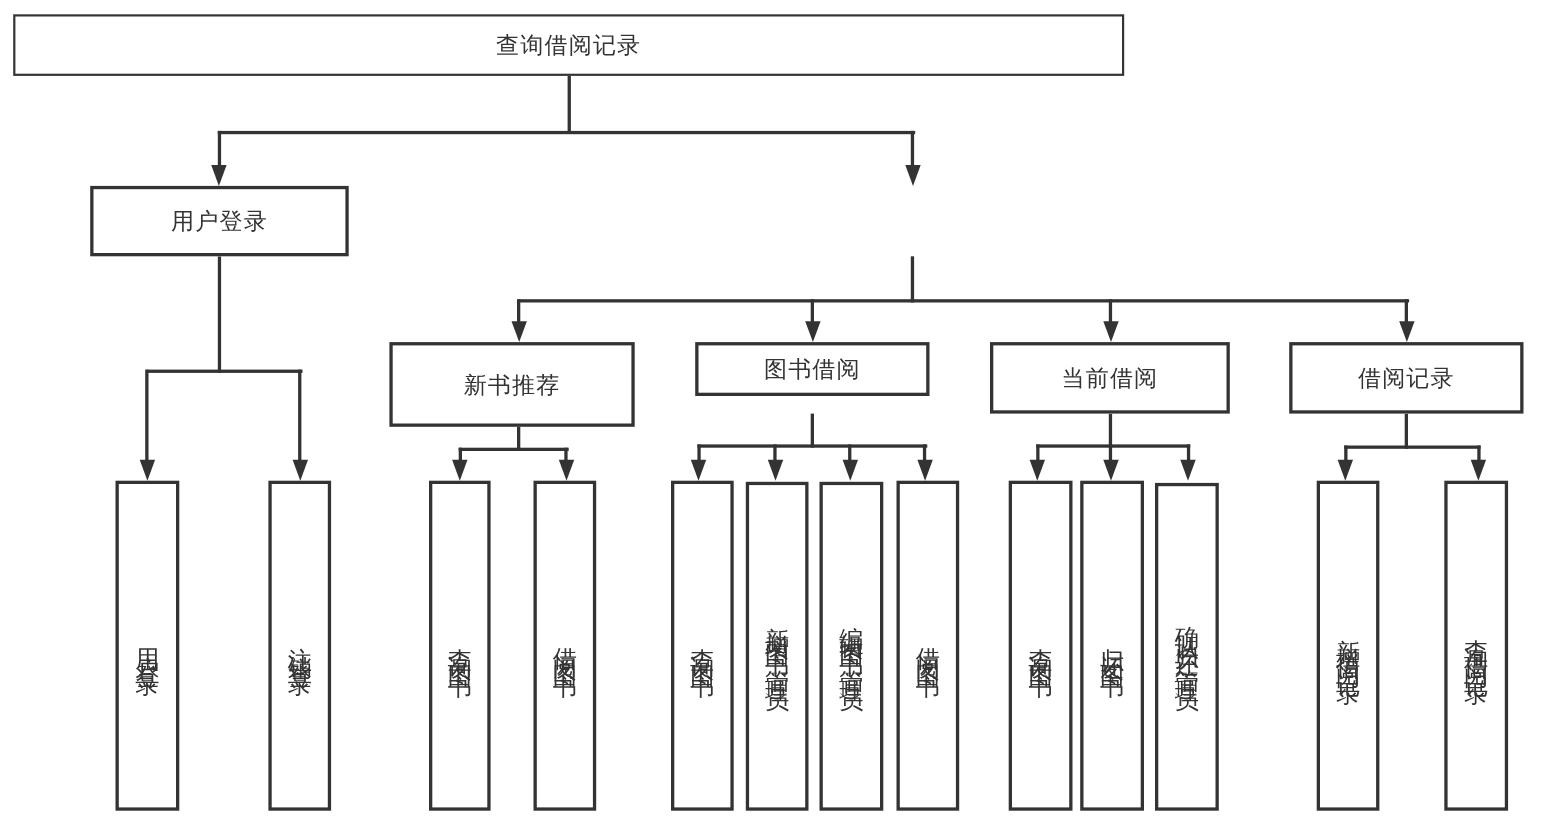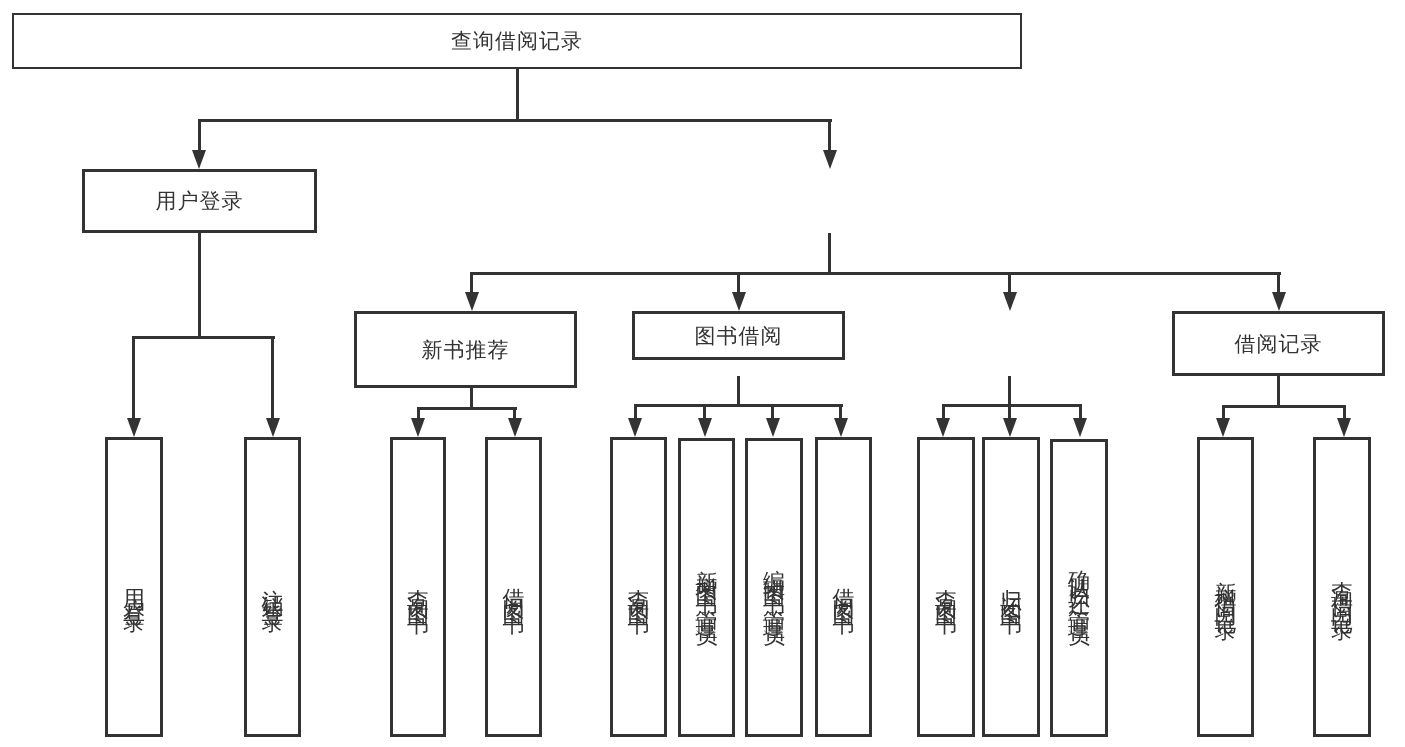--- a/index.html
+++ b/index.html
@@ -95,20 +95,21 @@
   <div class="arrow" style="left:465px; top:292px;"></div>
   <div class="vline" style="left:737px; top:272px; height:22px;"></div>
   <div class="arrow" style="left:732px; top:292px;"></div>
   <div class="vline" style="left:1008px; top:272px; height:22px;"></div>
   <div class="arrow" style="left:1003px; top:292px;"></div>
   <div class="vline" style="left:1277px; top:272px; height:22px;"></div>
   <div class="arrow" style="left:1272px; top:292px;"></div>
 
   <div class="hbox" style="left:342px; top:311px; width:223px; height:77px;margin-left:12px;">新书推荐</div>
   <div class="hbox" style="left:632px; top:311px; width:213px; height:49px;">图书借阅</div>
+  <div class="hbox" style="left:900px; top:311px; width:218px; height:65px;">当前借阅</div>
   <div class="hbox" style="left:1172px; top:311px; width:213px; height:65px;">借阅记录</div>
 
   <div class="vline" style="left:470px; top:376px; height:34px;"></div>
   <div class="hline" style="left:417px; top:407px; width:100px;"></div>
   <div class="vline" style="left:417px; top:407px; height:14px;"></div>
   <div class="arrow" style="left:411px; top:418px;"></div>
   <div class="vline" style="left:513px; top:407px; height:14px;"></div>
   <div class="arrow" style="left:508px; top:418px;"></div>
 
   <div class="vline" style="left:737px; top:376px; height:31px;"></div>

